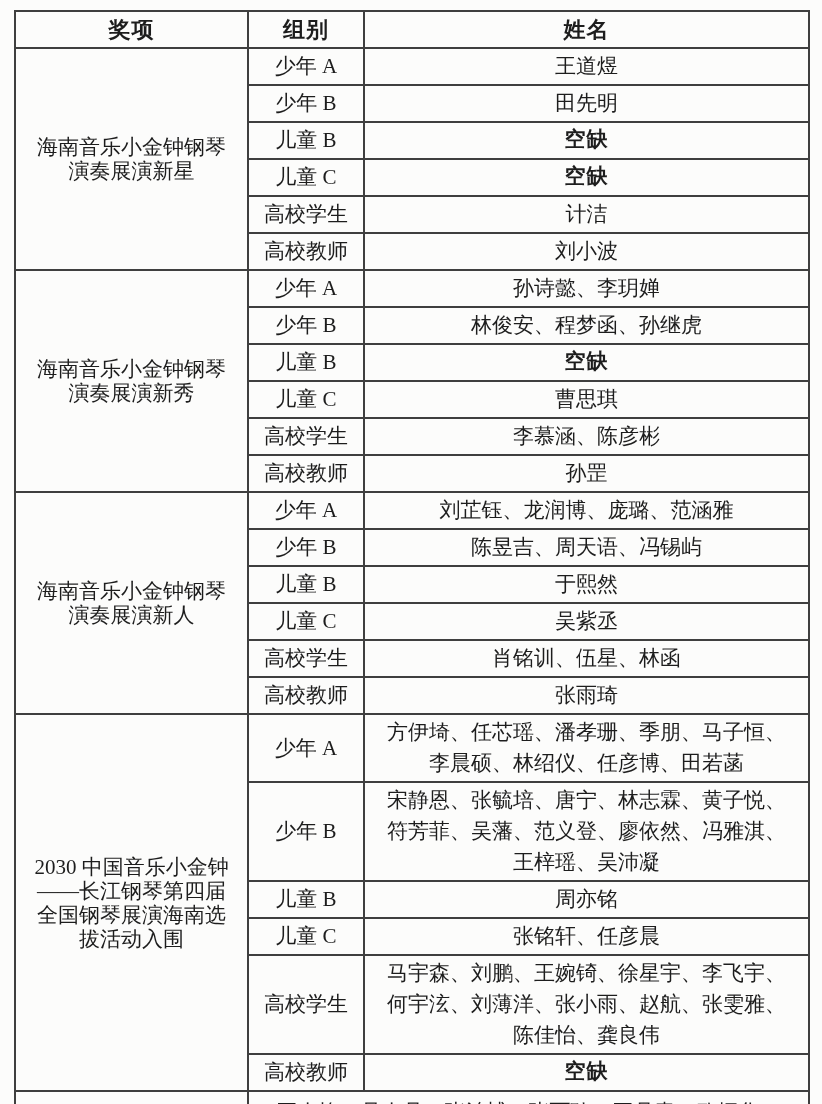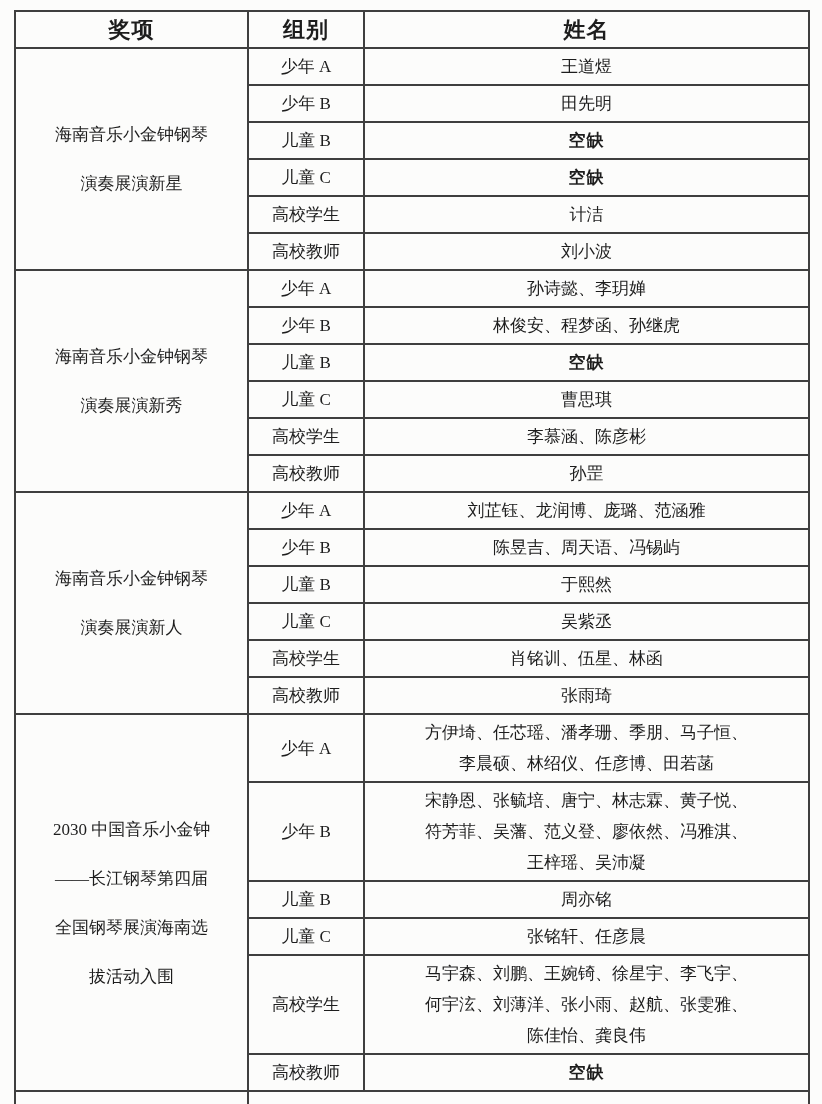--- a/index.html
+++ b/index.html
@@ -26,38 +26,38 @@
   }
   col.c-award { width: 233px; }
   col.c-group { width: 116px; }
   col.c-names { width: 445px; }
   th, td {
     border: 2px solid #3f3f3f;
     text-align: center;
     vertical-align: middle;
     padding: 2px 8px;
     white-space: pre-line;
-    font-size: 17px;
+    font-size: 21px;
     line-height: 31px;
     font-weight: 400;
     overflow: hidden;
   }
   th.hdr {
     font-family: "Liberation Sans", "DejaVu Sans", sans-serif;
     font-weight: 700;
     font-size: 22px;
     letter-spacing: 1px;
     margin-top: 28px;
   }
   td.vacant {
-    font-family: Liberation Sans, sans-serif;
+    font-family: Liberation Mono, monospace;
     font-weight: 700;
     letter-spacing: 1px;
   }
-  td.award-cell { line-height: 49px; }
+  td.award-cell { line-height: 24px; }
   tr.r-hdr   { height: 30px; }
   tr.r-std   { height: 35px; }
   tr.r-2line { height: 62px; }
   tr.r-3line { height: 92px; }
   tr.r-3line-b { height: 94px; }
   tr.r-single-b { height: 36px; }
   tr.r-last  { height: 74px; }
 </style>
 </head>
 <body>

